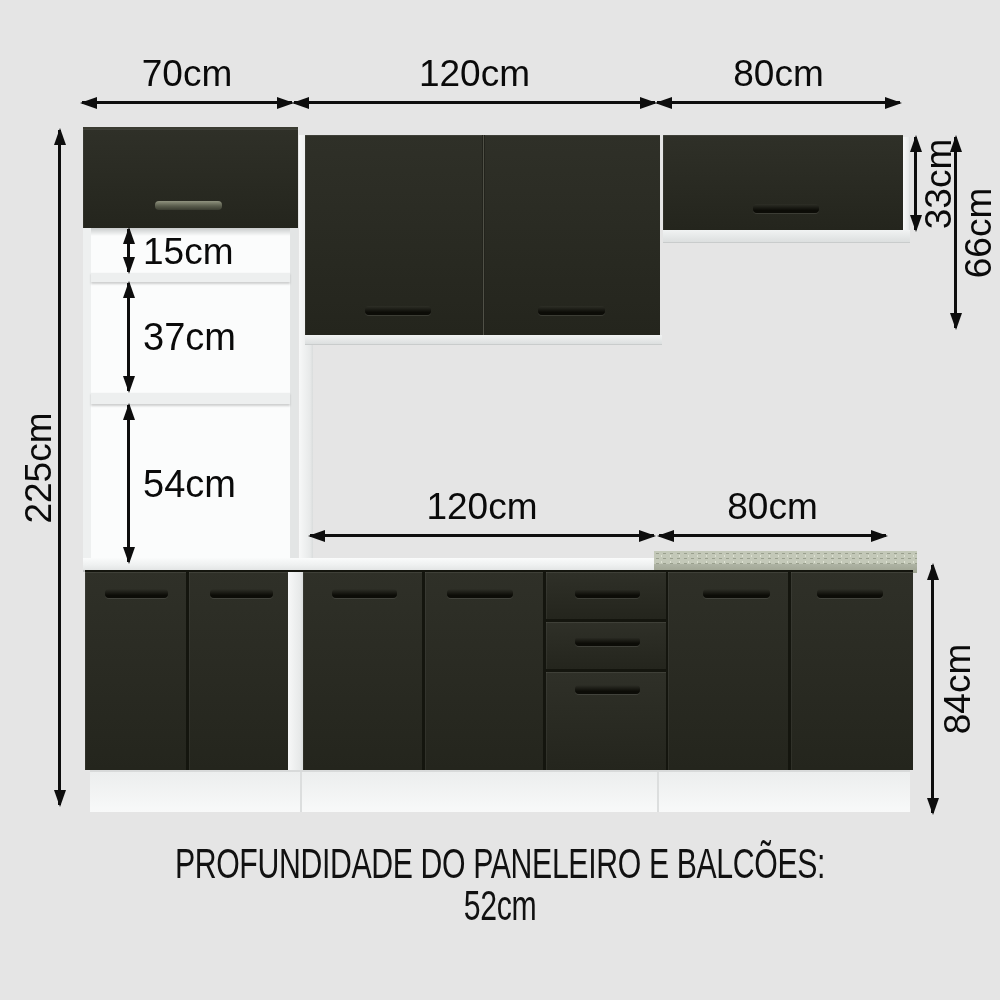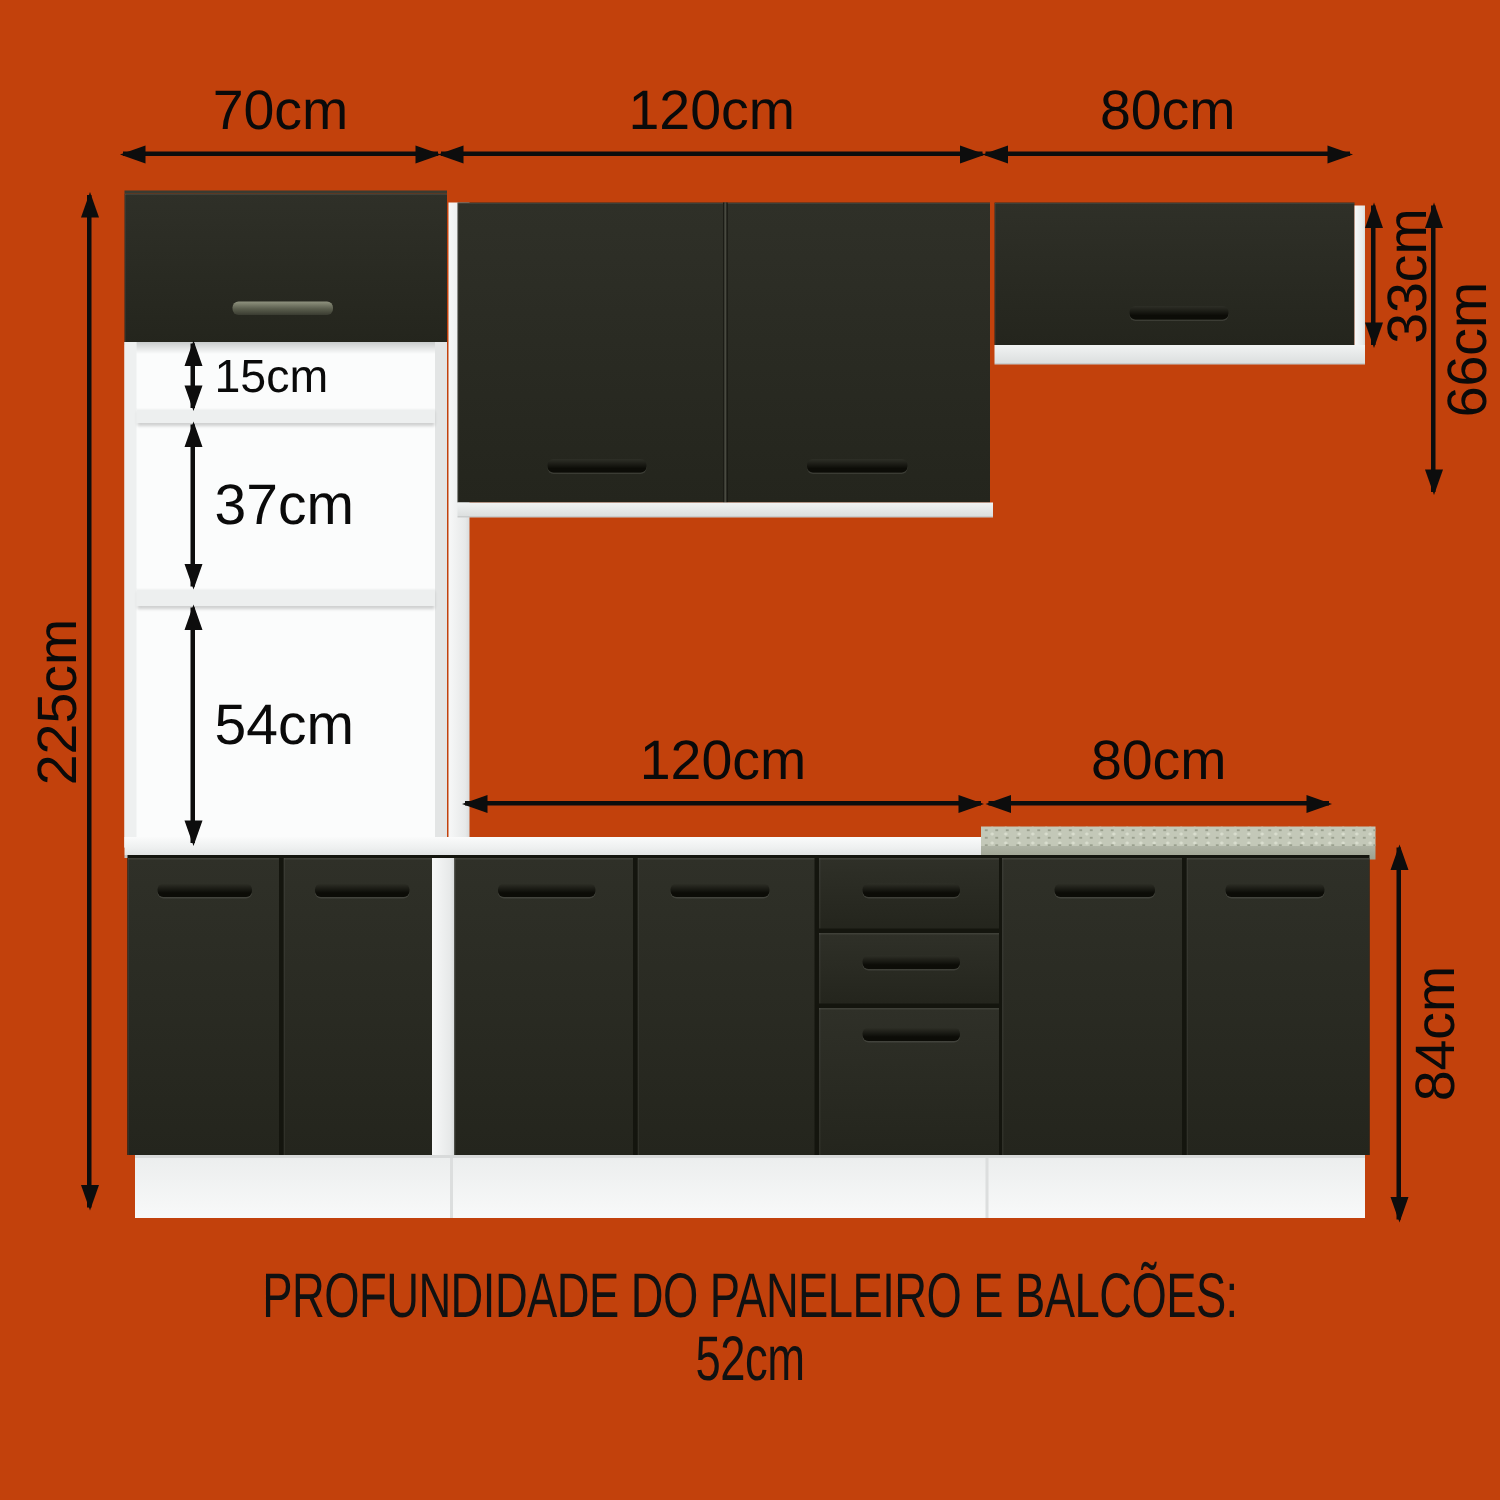--- a/index.html
+++ b/index.html
@@ -3,21 +3,21 @@
 <meta charset="utf-8">
 <style>
   :root{
     --ink:#0d0d0d;
     --door:#2a2b23;
     --door-hi:#32332a;
     --struct:#f2f3f3;
   }
   html,body{margin:0;padding:0;background:#fff;}
   .stage{
-    position:relative;width:1000px;height:1000px;background:#c2410c;overflow:hidden;
+    position:relative;width:1000px;height:1000px;background:#e5e5e5;overflow:hidden;
     font-family:"Liberation Sans","DejaVu Sans",sans-serif;color:#111;
   }
 
   
   .door{
     position:absolute;
     background:linear-gradient(180deg,#2f3028 0%,#292a22 55%,#24251d 100%);
     box-shadow:inset 0 1px 0 rgba(255,255,255,.08), inset 1px 0 0 rgba(255,255,255,.05);
   }
   .handle{
@@ -85,21 +85,21 @@
   .dim-v{position:absolute;width:3px;background:var(--ink);}
   .dim-v::before{content:"";position:absolute;top:-2px;left:50%;transform:translateX(-50%);
     width:0;height:0;border:6px solid transparent;border-top:0;border-bottom:17px solid var(--ink);}
   .dim-v::after{content:"";position:absolute;bottom:-2px;left:50%;transform:translateX(-50%);
     width:0;height:0;border:6px solid transparent;border-bottom:0;border-top:17px solid var(--ink);}
 
   .lbl{position:absolute;white-space:nowrap;font-size:37px;line-height:1;color:#0a0a0a;}
   .lbl.above{left:50%;bottom:12px;transform:translateX(-50%);}
   .lbl.beside{left:16px;top:50%;transform:translateY(-50%);}
   .lbl.rot{top:50%;transform:translate(-50%,-50%) rotate(-90deg);}
-  .lbl.small{font-size:31px;}
+  .lbl.small{font-size:37px;}
   .lbl.big{font-size:38px;}
 
   
   .footer-line{
     position:absolute;left:0;width:1000px;text-align:center;
     font-size:42px;line-height:1;color:#111;
   }
   .footer-line span{display:inline-block;transform:scaleX(.72);transform-origin:center;letter-spacing:-.5px;}
 </style>
 </head>

